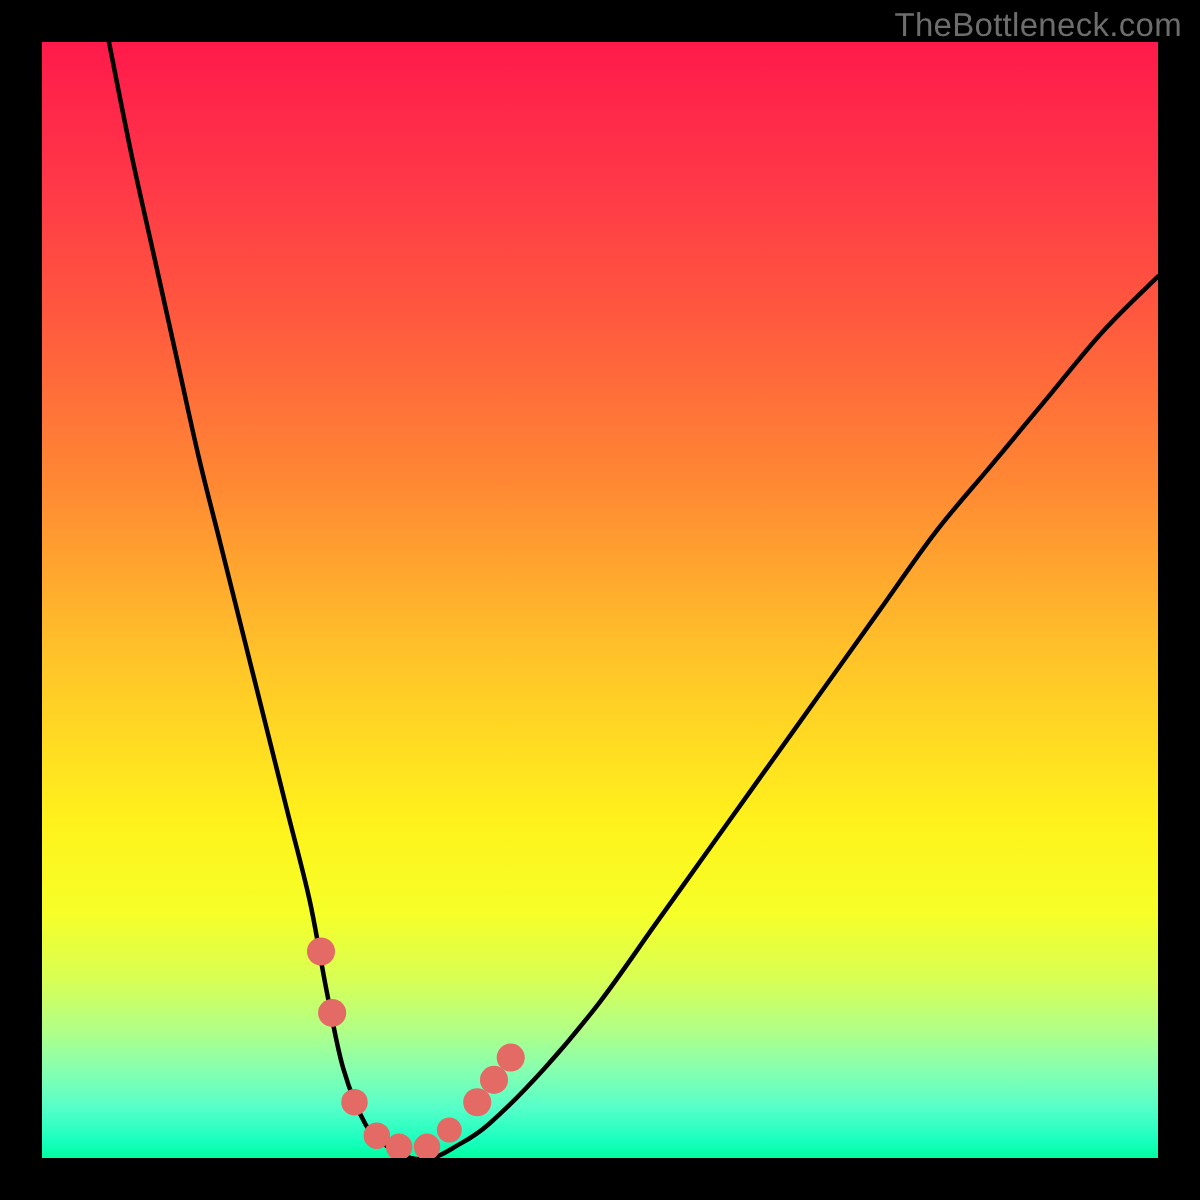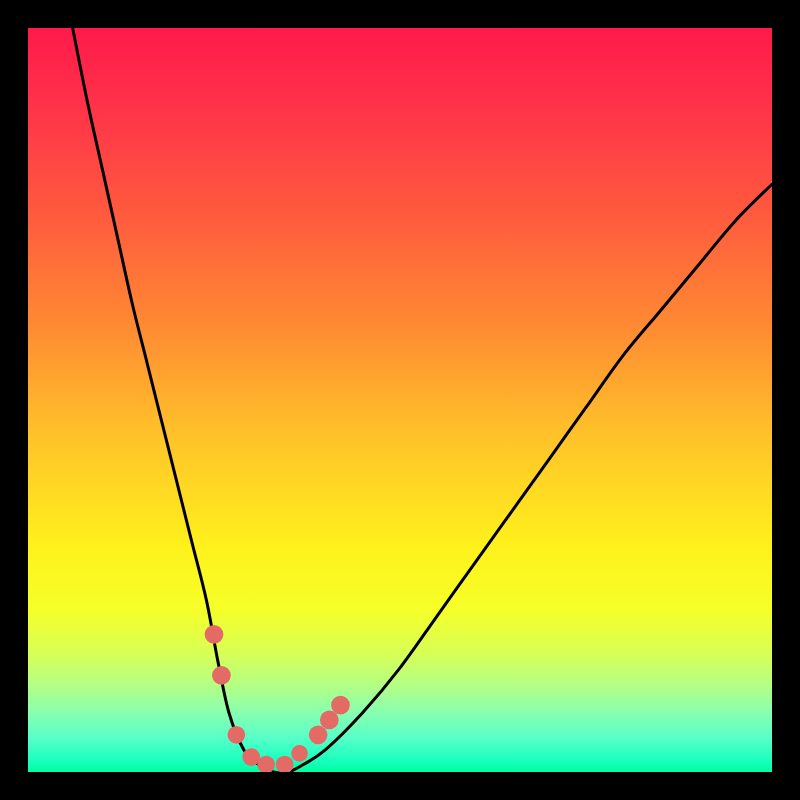--- a/index.html
+++ b/index.html
@@ -85,13 +85,14 @@
           <circle cx="223.20" cy="729.12" r="8.84" fill="#e46a66"></circle>
           <circle cx="238.08" cy="736.56" r="8.84" fill="#e46a66"></circle>
           <circle cx="256.68" cy="736.56" r="8.84" fill="#e46a66"></circle>
           <circle cx="271.56" cy="725.40" r="8.32" fill="#e46a66"></circle>
           <circle cx="290.16" cy="706.80" r="9.36" fill="#e46a66"></circle>
           <circle cx="301.32" cy="691.92" r="9.36" fill="#e46a66"></circle>
           <circle cx="312.48" cy="677.04" r="9.36" fill="#e46a66"></circle>
         </g>
     </svg>
   </div>
+  <div class="watermark">TheBottleneck.com</div>
 </div>
 
 </body></html>

